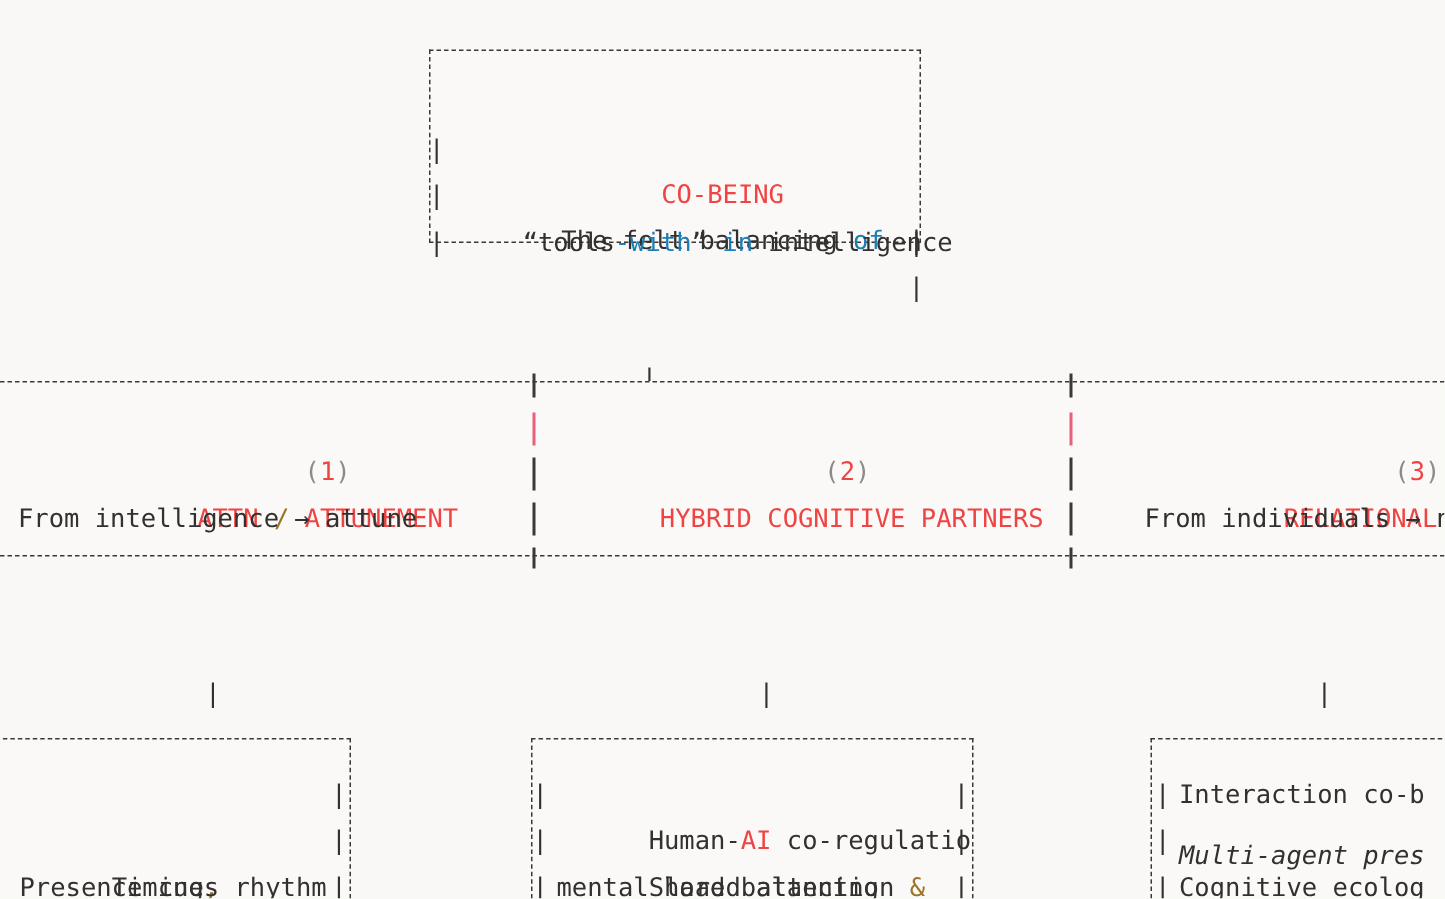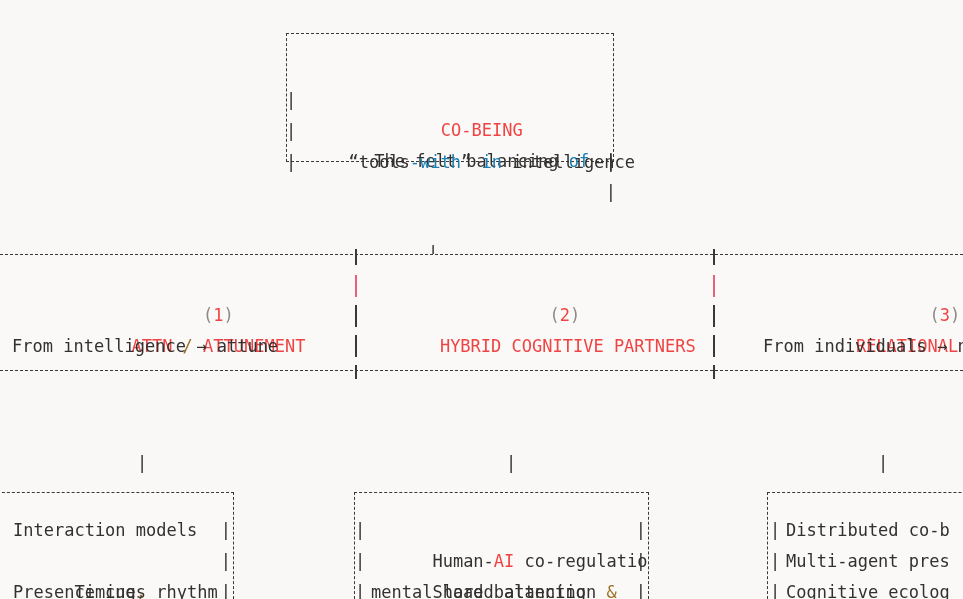--- a/index.html
+++ b/index.html
@@ -214,21 +214,20 @@
     
   </div>
 
   <div class="conn mono c-dark" style="left:861px; top:388px; width:44px;">
     <div>|</div>
     <div>|</div>
     
   </div>
 
   <div class="leaf-box" style="left:-18px; top:492px; width:252px; height:107px;">
-    <div class="leaf-line mono c-dark" style="left:30px; top:22px;">Interaction models</div>
     <div class="leaf-line mono" style="left:30px; top:53px;">
       <span class="c-dark">Timing</span><span class="c-gold">,</span><span class="c-dark"> rhythm</span>
     </div>
     <div class="leaf-line mono c-dark" style="left:30px; top:84px;">Presence cues</div>
 
     <div class="leaf-pipe-r mono c-dark" style="right:2px; top:22px;">|</div>
     <div class="leaf-pipe-r mono c-dark" style="right:2px; top:53px;">|</div>
     <div class="leaf-pipe-r mono c-dark" style="right:2px; top:84px;">|</div>
   </div>
 
@@ -244,22 +243,22 @@
     <div class="leaf-pipe-r mono c-dark" style="left:0px; top:22px;">|</div>
     <div class="leaf-pipe-r mono c-dark" style="left:0px; top:53px;">|</div>
     <div class="leaf-pipe-r mono c-dark" style="left:0px; top:84px;">|</div>
 
     <div class="leaf-pipe-r mono c-dark" style="right:2px; top:22px;">|</div>
     <div class="leaf-pipe-r mono c-dark" style="right:2px; top:53px;">|</div>
     <div class="leaf-pipe-r mono c-dark" style="right:2px; top:84px;">|</div>
   </div>
 
   <div class="leaf-box" style="left:767px; top:492px; width:260px; height:107px;">
-    <div class="leaf-line mono c-dark" style="left:18px; top:22px;">Distributed co-b</div>
-    <div class="leaf-line mono c-dark" style="left:18px; top:53px;">Multi-agent pres</div>
+    <div class="leaf-line mono c-dark" style="left:18px; top:22px;">Interaction co-b</div>
+    <div class="leaf-line mono c-dark" style="left:18px; top:63px;font-style:italic;">Multi-agent pres</div>
     <div class="leaf-line mono c-dark" style="left:18px; top:84px;">Cognitive ecolog</div>
 
     <div class="leaf-pipe-r mono c-dark" style="left:2px; top:22px;">|</div>
     <div class="leaf-pipe-r mono c-dark" style="left:2px; top:53px;">|</div>
     <div class="leaf-pipe-r mono c-dark" style="left:2px; top:84px;">|</div>
   </div>
 
 </div>
 
 </body></html>

